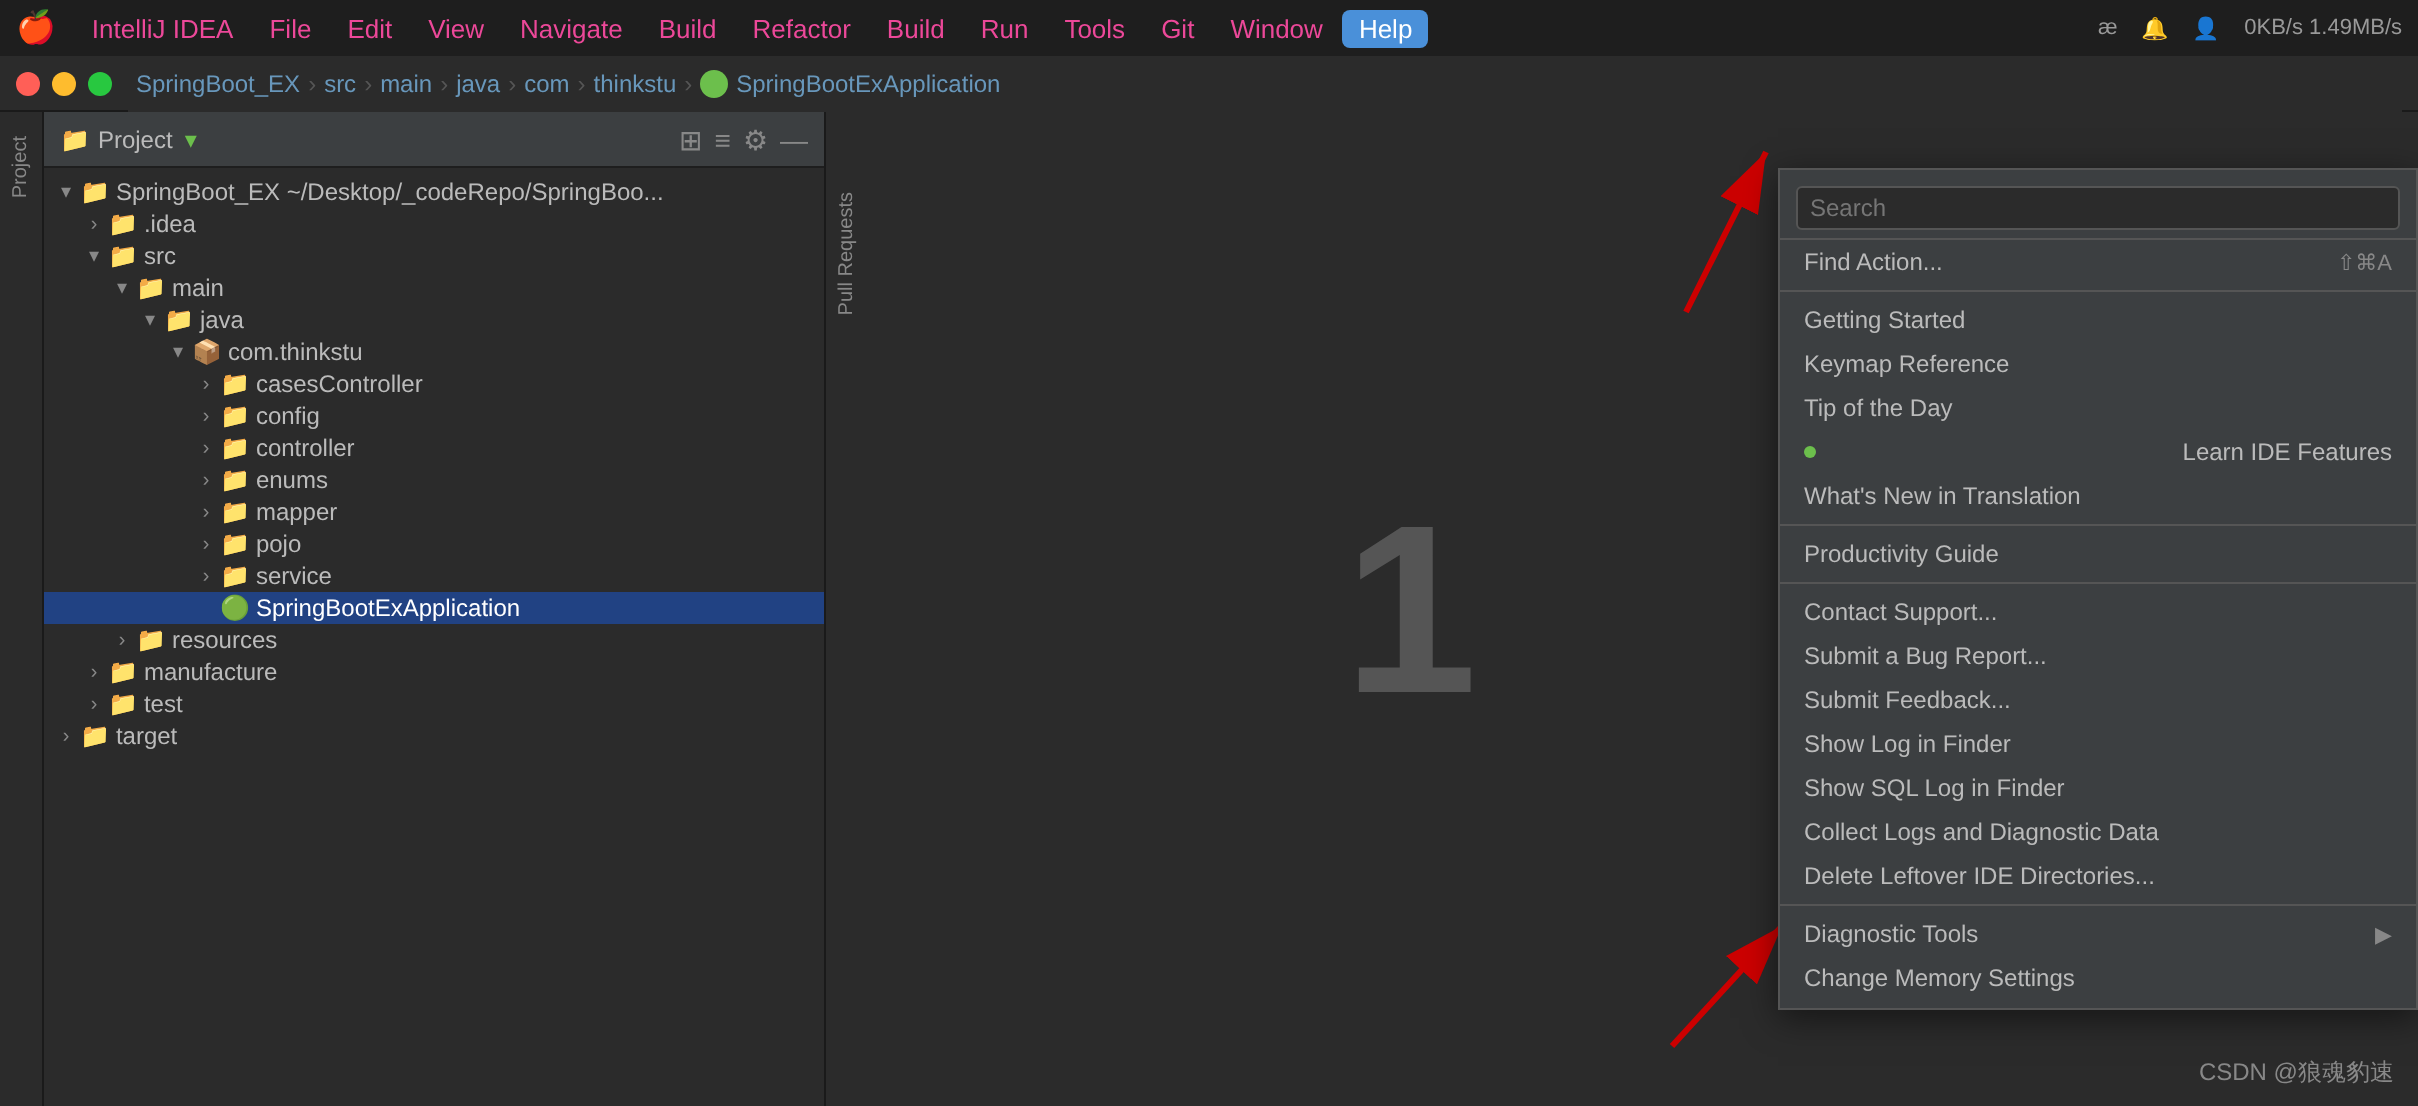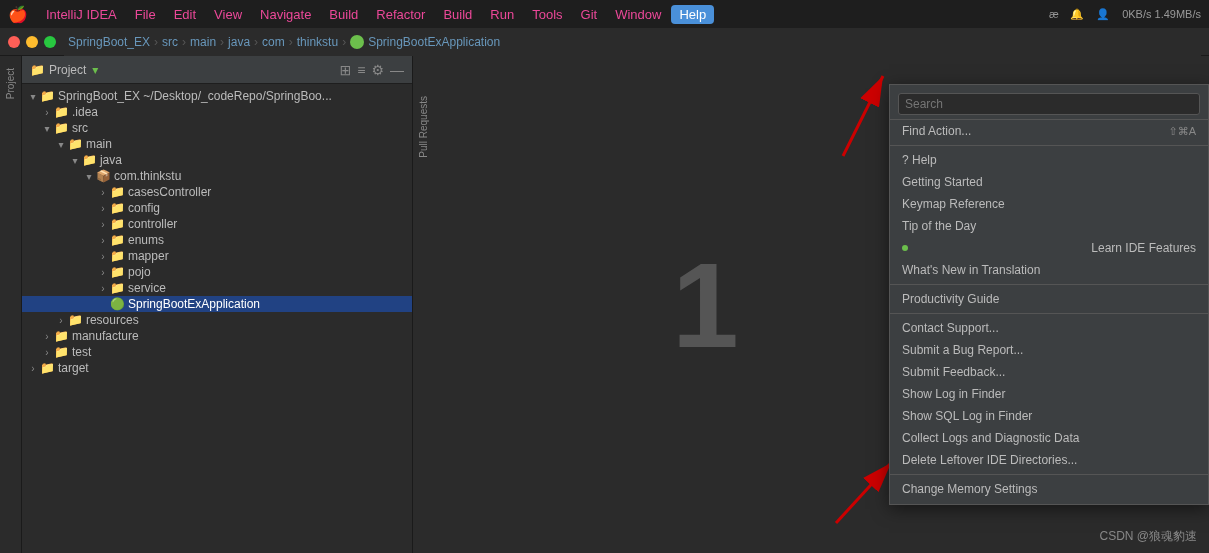--- a/index.html
+++ b/index.html
@@ -493,23 +493,20 @@
       <div class="menu-search">
         <input type="text" placeholder="Search" style="">
       </div>
 
       <div class="menu-item">
         <span>Find Action...</span>
         <span class="menu-shortcut">⇧⌘A</span>
       </div>
       <div class="menu-separator"></div>
 
-      <div class="menu-item">
-        <span>? Help</span>
-      </div>
 
       <div class="menu-item">
         <span>Getting Started</span>
       </div>
 
       <div class="menu-item">
         <span>Keymap Reference</span>
       </div>
 
 
@@ -555,20 +552,24 @@
 
       <div class="menu-item">
         <span>Collect Logs and Diagnostic Data</span>
       </div>
 
       <div class="menu-item">
         <span>Delete Leftover IDE Directories...</span>
       </div>
       <div class="menu-separator"></div>
 
+      <div class="menu-item">
+        <span>Diagnostic Tools</span>
+        <span class="menu-arrow">▶</span>
+      </div>
 
       <div class="menu-item">
         <span>Change Memory Settings</span>
       </div>
 
     </div>
 
     <div class="watermark">CSDN @狼魂豹速</div>
   </div>
 </div>

